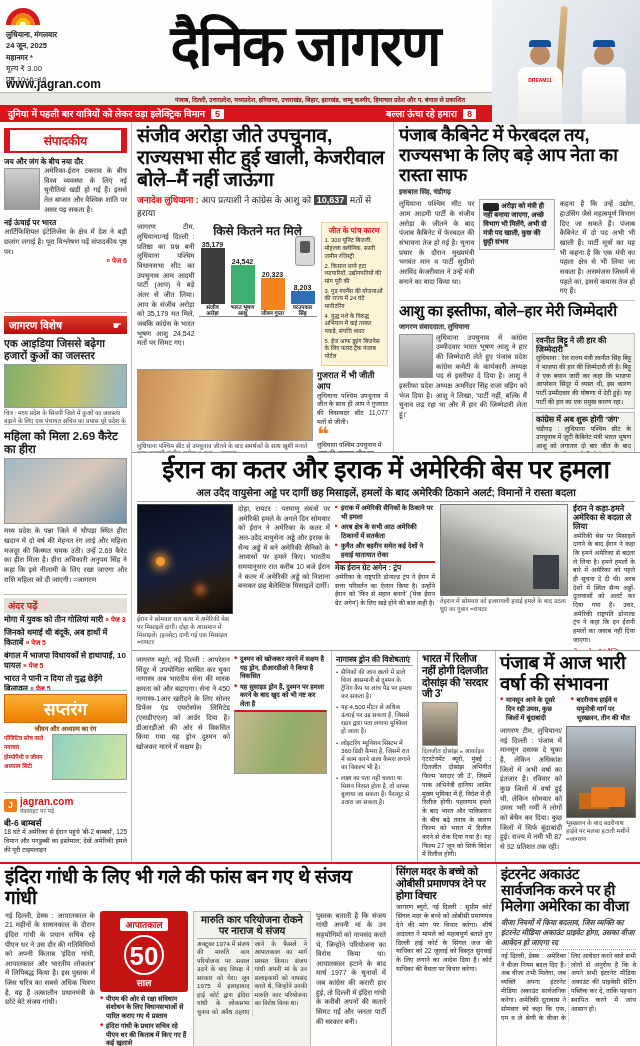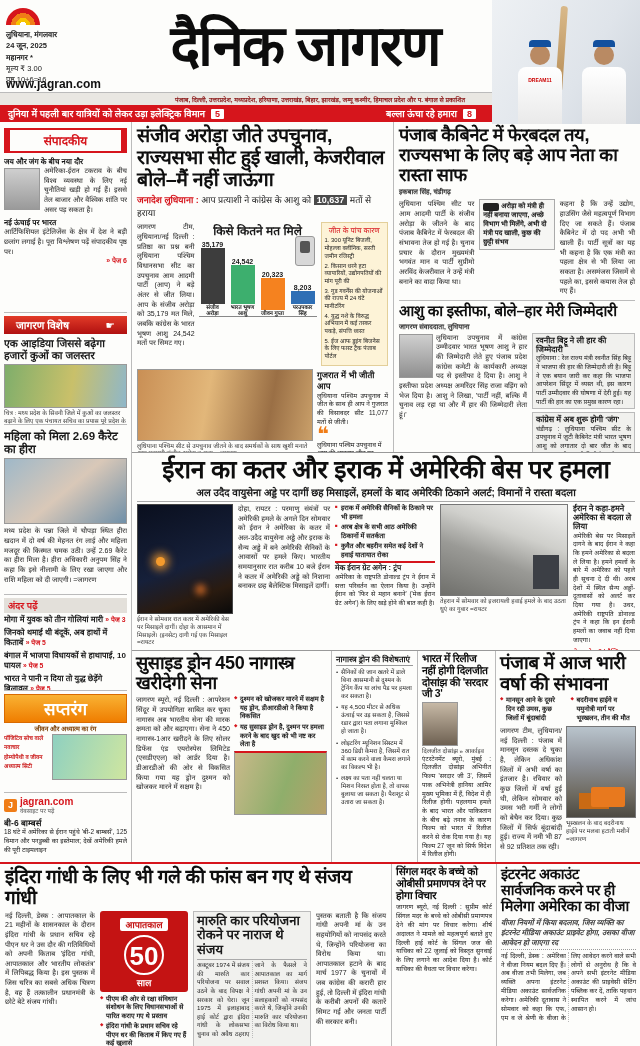--- a/index.html
+++ b/index.html
@@ -46,21 +46,21 @@
   .cap { font-size:6.2px; color:#333; line-height:1.25; margin-top:1px; }
   .photo { position:relative; width:100%; }
   .pgref { color:#d6151c; font-weight:bold; }
 
   
   .sb-sec { border-bottom:1px solid #bbb; padding:3px 0; overflow:hidden; }
   #edit-head { border:2px solid #d6151c; border-left-width:6px; border-right-width:6px; text-align:center;
     color:#d6151c; font-weight:900; font-size:12px; padding:2px 0; margin-bottom:3px; }
   .edit-item-title { font-size:7.5px; font-weight:bold; color:#111; }
   #edit-photo { float:left; width:36px; height:42px; margin:2px 4px 2px 0; background:linear-gradient(#cfcfcf,#9a9a9a); border:1px solid #999; }
-  #vishesh-head { background:linear-gradient(#e23b28,#b01010); color:#fff; font-weight:900; font-size:10.5px; padding:2px 12px; display:flex; justify-content:space-between; align-items:center; }
+  #vishesh-head { background:linear-gradient(#e23b28,#b01010); color:#fff; font-weight:900; font-size:10.5px; padding:2px 5px; display:flex; justify-content:space-between; align-items:center; }
   #vishesh-hl { font-size:10.5px; font-weight:900; line-height:1.15; margin:3px 0; }
   #vishesh-photo { height:44px; background:linear-gradient(100deg,#7fae6b,#c9c06a 55%,#8fb7c9); border:1px solid #999; }
   #diamond-hl { font-size:11.5px; font-weight:900; line-height:1.15; margin:2px 0; }
   #diamond-photo { height:66px; background:linear-gradient(140deg,#9fb8c8,#d9c8b8 50%,#7090a8); border:1px solid #999; margin-bottom:2px; }
   #inside-head { background:#e3e0da; color:#d6151c; font-weight:900; font-size:9.5px; padding:1px 4px; margin-bottom:2px; }
   .inside-item { font-size:8px; font-weight:bold; line-height:1.25; margin-bottom:3px; }
   .inside-item .pgref { font-size:6.8px; }
   #saptrang-logo { background:linear-gradient(#f9b233,#ef7d00); color:#fff; text-align:center; font-size:17px; font-weight:900; padding:2px 0; border:1px solid #d96a00; }
   #saptrang-tag { text-align:center; font-size:6.5px; font-weight:bold; color:#7a3c00; margin:1px 0; }
   #saptrang-body { display:flex; gap:2px; }
@@ -84,21 +84,21 @@
   #chart-box { width:122px; }
   #chart-title { font-size:12px; font-weight:900; text-align:center; }
   #bars { display:flex; align-items:flex-end; gap:6px; height:78px; padding:2px 2px 0; border-bottom:1px solid #888; }
   .bar-col { width:24px; text-align:center; font-size:6.5px; }
   .bar-val { font-weight:900; font-size:7px; }
   .bar { width:100%; }
   .bar-label { font-size:5.6px; font-weight:bold; line-height:1.1; }
   #evm { position:absolute; right:2px; top:14px; width:20px; height:30px; background:#d8d8d8; border:1px solid #999; border-radius:3px; }
   #evm:after { content:""; position:absolute; left:4px; top:4px; right:4px; height:12px; background:#555; border-radius:2px; }
   #reasons { width:70px; background:#fdf3d7; border:1px solid #e3cf9a; padding:2px 3px; }
-  #reasons-title { color:#d6151c; font-weight:400; font-size:7.5px; text-align:center; margin-bottom:2px; }
+  #reasons-title { color:#d6151c; font-weight:700; font-size:7.5px; text-align:center; margin-bottom:2px; }
   .reason { font-size:5.9px; line-height:1.3; margin-bottom:2px; }
   #lead-bottom { display:flex; gap:4px; margin-top:3px; }
   #lead-bl { width:176px; }
   #lead-photo { height:72px; background:linear-gradient(100deg,#c98f55,#e2b77a 40%,#9a6f45 75%,#caa06a); border:1px solid #999; }
   .box-title { font-weight:900; font-size:8px; line-height:1.15; }
   #lead-br { flex:1; }
   #gujarat-title { font-weight:900; font-size:8.5px; margin-bottom:1px; }
   #quote-mark { color:#f07d17; font-size:20px; line-height:14px; font-weight:900; }
   #quote-txt { font-size:6.3px; line-height:1.35; color:#222; }
 
@@ -170,21 +170,21 @@
   #sanjay { width:392px; padding:2px 5px; border-right:1px solid #bbb; }
   #sanjay-hl { font-size:19px; margin-bottom:2px; }
   #sanjay-cols { display:flex; gap:5px; }
   #sanjay-b1 { width:90px; }
   #sanjay-badge-col { width:88px; }
   #badge { background:#c41313; color:#fff; text-align:center; border-radius:3px; padding:3px 1px; margin-bottom:3px; }
   #badge-top { font-size:9px; font-weight:900; background:#fff; color:#c41313; display:inline-block; padding:0 5px; border-radius:2px; }
   #badge-big { font-size:26px; font-weight:900; line-height:1; border:2px solid #fff; border-radius:50%; width:40px; height:40px; line-height:38px; margin:3px auto 1px; }
   #badge-bot { font-size:9px; font-weight:900; }
   #maruti { width:118px; background:#f1f1ee; border:1px solid #bbb; padding:2px 3px; }
-  #maruti .box-title { font-size:13px; text-align:left; border-bottom:1px solid #aaa; padding-bottom:1px; margin-bottom:1px; }
+  #maruti .box-title { font-size:10px; text-align:center; border-bottom:1px solid #aaa; padding-bottom:1px; margin-bottom:1px; }
   #sanjay-b2 { flex:1; }
   #obc { width:105px; padding:2px 4px; border-right:1px solid #bbb; }
   #obc-hl { font-size:10.5px; }
   #visa { flex:1; padding:2px 4px; }
   #visa-hl { font-size:14.5px; }
   #visa-deck { font-size:7.5px; font-weight:bold; color:#444; font-style:italic; border-bottom:1px dotted #999; margin:2px 0; padding-bottom:2px; }
   .two-col { column-count:2; column-gap:5px; column-rule:1px dotted #bbb; }
 </style>
 </head>
 <body>
@@ -428,21 +428,20 @@
           <div id="iran-rev">
             <div class="box-title">ईरान ने कहा-हमने अमेरिका से बदला ले लिया</div>
             <div class="body-txt" style="font-size:6.3px;">अमेरिकी बेस पर मिसाइलें दागने के बाद ईरान ने कहा कि हमने अमेरिका से बदला ले लिया है। हमने हमलों के बारे में अमेरिका को पहले ही सूचना दे दी थी। अरब देशों में स्थित सैन्य अड्डों-दूतावासों को अलर्ट कर दिया गया है। उधर, अमेरिकी राष्ट्रपति डोनाल्ड ट्रंप ने कहा कि इन ईरानी हमलों का जवाब नहीं दिया जाएगा।</div>
             <div id="iran-refs">शेष » पेज 9 | वैश्विक संकट » पेज 7 | संपादकीय » संकट में विश्व</div>
           </div>
         </div>
       </article>
 
       <div id="lower">
         <article id="drone-wrap">
-          <h2 id="drone-hl" class="hl">सुसाइड ड्रोन 450 नागास्त्र खरीदेगी सेना</h2>
           <div id="drone-cols">
             <div id="drone-body" class="body-txt">जागरण ब्यूरो, नई दिल्ली : आपरेशन सिंदूर में उपयोगिता साबित कर चुका नागास्त्र अब भारतीय सेना की मारक क्षमता को और बढ़ाएगा। सेना ने 450 नागास्त्र-1आर खरीदने के लिए सोलर डिफेंस एंड एयरोस्पेस लिमिटेड (एसडीएएल) को आर्डर दिया है। डीआरडीओ की ओर से विकसित किया गया यह ड्रोन दुश्मन को खोजकर मारने में सक्षम है।</div>
             <div id="drone-right">
               <div class="sq-bullet">दुश्मन को खोजकर मारने में सक्षम है यह ड्रोन, डीआरडीओ ने किया है विकसित</div>
               <div class="sq-bullet">यह सुसाइड ड्रोन है, दुश्मन पर हमला करने के बाद खुद को भी नष्ट कर लेता है</div>
               <div id="drone-photo"></div>
             </div>
           </div>
         </article>
 

